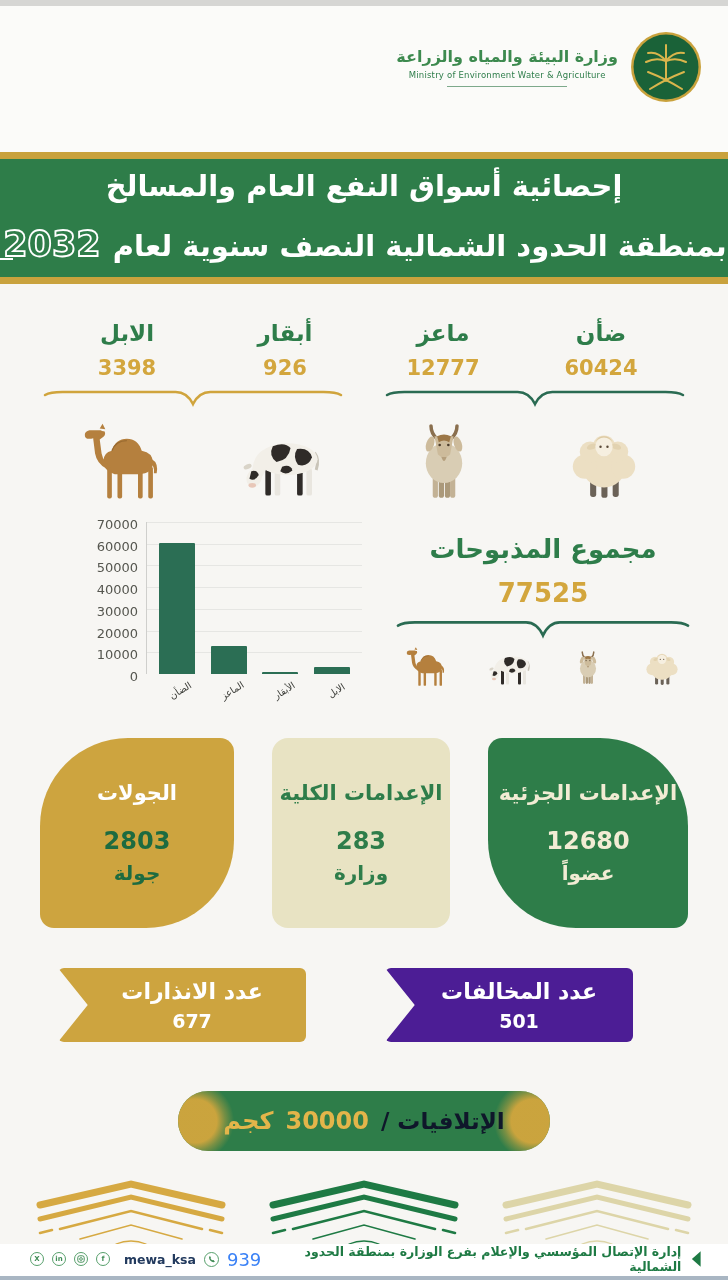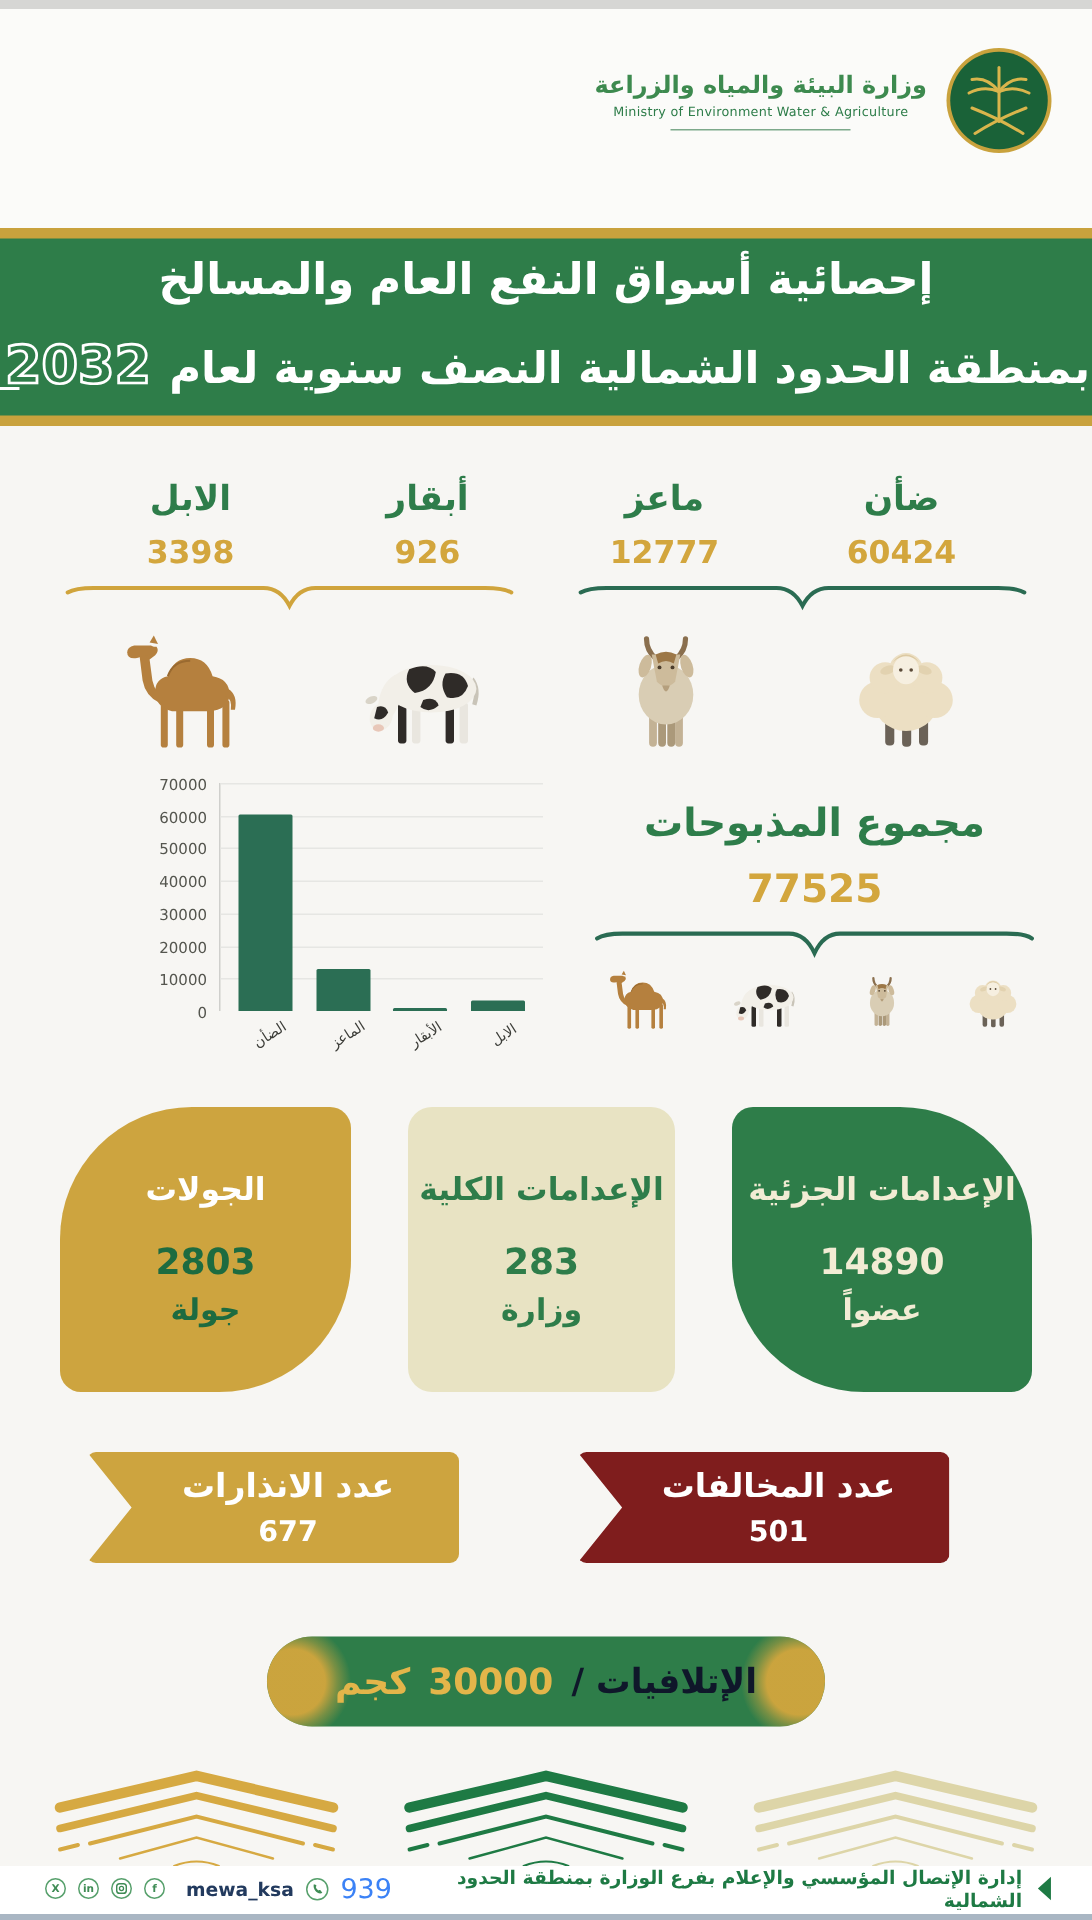--- a/index.html
+++ b/index.html
@@ -41,21 +41,21 @@
 
   
   .mid { display:flex; margin-top:10px; height:198px; padding:0 28px 0 98px; }
   .chart-wrap { width:288px; flex:0 0 auto; direction:ltr; }
   .chart { position:relative; height:196px; }
   .chart-plot { position:absolute; left:48px; top:8px; width:216px; height:152px; border-left:1px solid #cfcfcc; }
   .gridline { position:absolute; left:0; width:100%; height:1px; background:#e6e6e3; }
   .bars { position:absolute; left:0; bottom:0; width:100%; height:100%; display:flex; align-items:flex-end; justify-content:space-around; padding:0 4px; }
   .bar { width:36px; background:#2b6e54; border-radius:1px 1px 0 0; }
   .ylabels { position:absolute; left:0; top:2px; width:44px; height:164px; }
-  .ylabel { position:absolute; right:4px; font-size:10px; color:#55564f; transform:translateY(-50%); }
+  .ylabel { position:absolute; right:4px; font-size:13px; color:#55564f; transform:translateY(-50%); }
   .xlabels { position:absolute; left:48px; top:164px; width:216px; display:flex; justify-content:space-around; padding:0 4px; }
   .xlabel { width:36px; font-size:9.5px; color:#3c3d38; text-align:center; transform:rotate(-32deg) translateY(8px); white-space:nowrap; }
   .total { flex:1; text-align:center; padding-top:20px; }
   .total-label { color:#2e7d4a; font-size:26px; font-weight:bold; }
   .total-value { color:#d3a63d; font-size:26px; font-weight:bold; margin-top:14px; }
   .total-brace { width:300px; height:24px; margin:10px auto 0; display:block; }
   .total-animals { display:flex; justify-content:space-between; padding:0 12px; margin-top:2px; align-items:flex-end; }
 
   
   .boxes { direction:rtl; display:flex; justify-content:space-between; padding:0 40px; margin-top:26px; height:190px; }
@@ -68,21 +68,21 @@
   .sbox .u { font-size:20px; font-weight:bold; }
   .sbox-green .t, .sbox-green .v, .sbox-green .u { color:#f2ecd4; }
   .sbox-cream .t, .sbox-cream .v, .sbox-cream .u { color:#2e7d4a; }
   .sbox-gold .t { color:#ffffff; }
   .sbox-gold .v, .sbox-gold .u { color:#1d6b40; }
 
   
   .ribbons { direction:rtl; display:flex; justify-content:space-between; margin-top:40px; padding:0 95px 0 58px; height:95px; }
   .ribbon { width:248px; height:74px; clip-path:polygon(0 0, 100% 0, 100% 100%, 0 100%, 12% 50%);
             border-radius:6px; display:flex; flex-direction:column; justify-content:center; align-items:center; padding-right:6px; padding-left:26px; }
-  .ribbon-green { background:#7f1d1d; }
+  .ribbon-green { background:#4c1d95; }
   .ribbon-gold { background:#cda43f; }
   .ribbon .t { color:#ffffff; font-size:22px; font-weight:bold; }
   .ribbon .v { color:#ffffff; font-size:19px; font-weight:bold; margin-top:6px; }
 
   
   .pill { direction:rtl; width:372px; height:60px; margin:28px auto 0; background:#2e7d49; border-radius:40px;
           display:flex; justify-content:center; align-items:center; gap:12px; position:relative; overflow:hidden; }
   .pill::before, .pill::after { content:""; position:absolute; top:-8px; width:86px; height:76px; border-radius:50%;
           background:radial-gradient(circle, rgba(211,166,61,.95) 0 38%, rgba(211,166,61,.45) 52%, rgba(211,166,61,0) 68%); }
   .pill::before { right:-26px; }
@@ -334,21 +334,21 @@
         <svg width="52" height="42">
             <use href="#sym-sheep"></use>
           </svg>
       </div>
     </div>
   </div>
 
   <div class="boxes">
     <div class="sbox sbox-green">
       <div class="t">الإعدامات الجزئية</div>
-      <div class="v">14890</div>
+      <div class="v">12680</div>
       <div class="u">عضواً</div>
     </div>
     <div class="sbox sbox-cream">
       <div class="t">الإعدامات الكلية</div>
       <div class="v">283</div>
       <div class="u">وزارة</div>
     </div>
     <div class="sbox sbox-gold">
       <div class="t">الجولات</div>
       <div class="v">2803</div>

